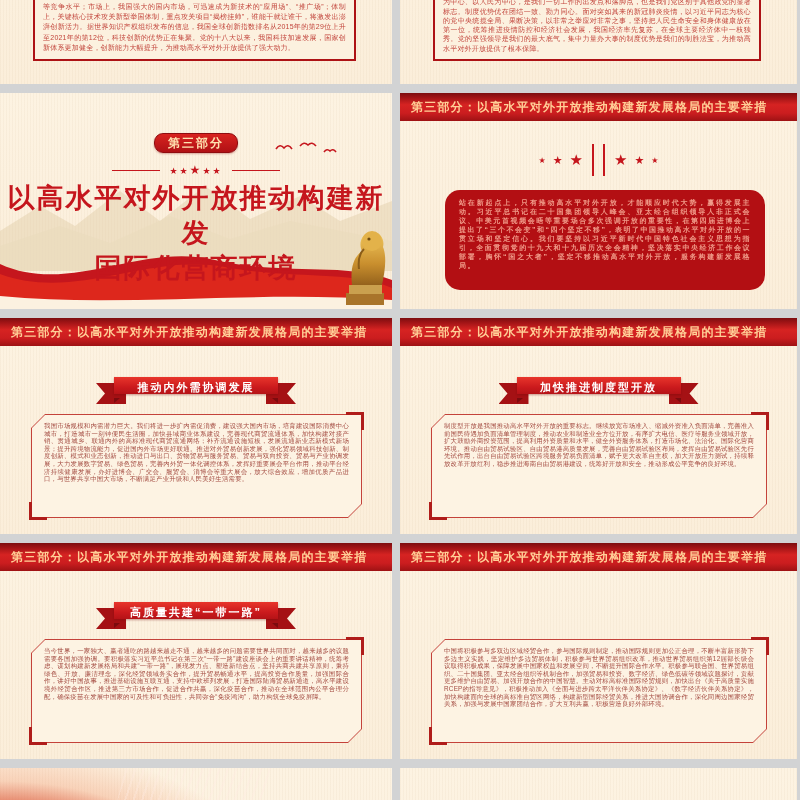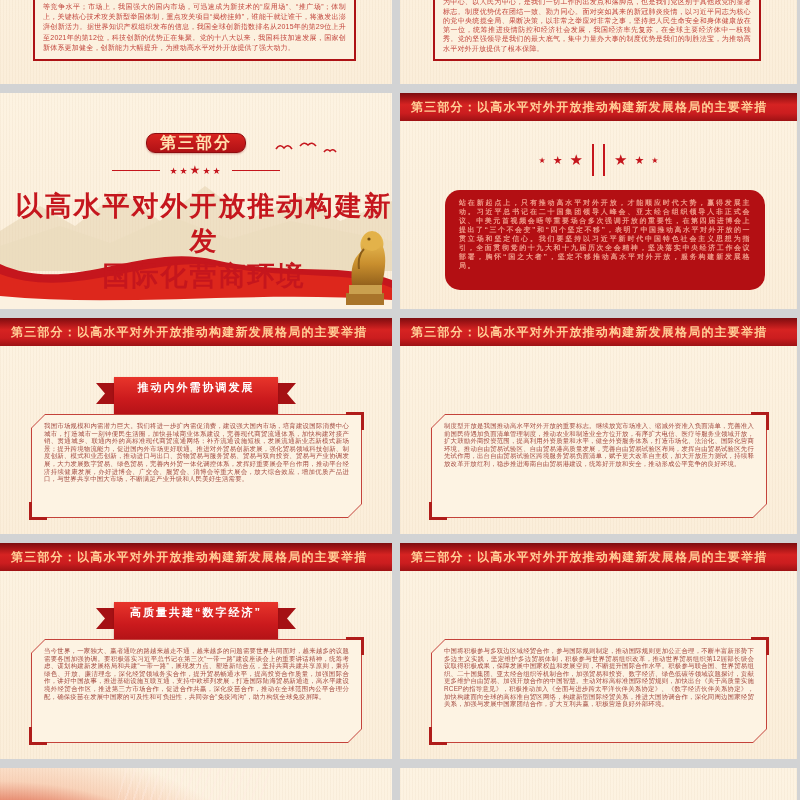--- a/index.html
+++ b/index.html
@@ -16,31 +16,31 @@
   .snipbox { position:absolute; left:33px; right:36px; top:52px; bottom:23px;
              border:2px solid #ad1215; background:#fcf1df; }
   .snipbox p { position:absolute; left:8px; right:8px; bottom:6px; margin:0;
                color:#c2453c; font-size:7px; line-height:10.2px; text-align:justify;
                letter-spacing:.2px; }
   .snip-right p { line-height:9.3px; }
 
   
   .badge { position:absolute; top:40px; left:50%; transform:translateX(-50%);
            background:linear-gradient(#d8231f,#b01115); border:1px solid #8f0d10;
-           border-radius:9px; color:#ffe2b0; font-size:16px; font-weight:bold;
+           border-radius:9px; color:#ffe2b0; font-size:12px; font-weight:bold;
            letter-spacing:2px; padding:0 13px; height:18px; line-height:18px;
            box-shadow:0 1px 2px rgba(150,20,20,.35); white-space:nowrap; }
   .stars-row { position:absolute; top:70px; left:0; width:100%; display:flex;
                align-items:center; justify-content:center; gap:9px; }
   .sline { width:48px; height:1px; background:#c5161d; }
   .sstars { color:#c5161d; letter-spacing:2px; white-space:nowrap; line-height:12px; }
   .sstars .s1 { font-size:9px; } .sstars .s2 { font-size:12px; }
   .stitle { position:absolute; top:88px; left:0; width:100%; text-align:center;
             color:#c5161d; font-weight:900; font-size:27px; line-height:35px;
-            letter-spacing:2px; margin:8px; }
+            letter-spacing:2px; margin:0; }
   .mountains { position:absolute; left:0; bottom:38px; }
   .wave { position:absolute; left:0; bottom:0; }
   .lion { position:absolute; right:6px; bottom:2px; }
   .birds { position:absolute; top:46px; right:48px; }
 
   
   .hbar { position:absolute; top:0; left:0; right:0; height:28px;
           background:linear-gradient(180deg,#7d0e10 0%,#9c1315 14%,#d62322 42%,#cb1d1f 72%,#9e1214 100%); }
   .hbar span { display:block; padding-left:11px; line-height:29px; color:#ffcf97;
                font-size:12px; font-weight:bold; letter-spacing:1.2px; white-space:nowrap; }
@@ -56,21 +56,21 @@
   .qbox { position:absolute; left:45px; right:32px; top:97px; height:100px;
           background:#b30f13; border-radius:15px; padding:8px 14px; box-sizing:border-box; }
   .qbox p { margin:0; color:#f09a88; font-size:7px; font-weight:600; line-height:9px;
             letter-spacing:1.4px; text-align:justify; }
 
   
   .ribbon { position:absolute; top:59px; left:50%; width:200px; margin-left:-100px; height:30px; }
   .flag { position:absolute; top:6px; width:30px; height:21px; background:#a51114; }
   .flag.fl { left:0; clip-path:polygon(0 0,100% 0,100% 100%,0 100%,30% 50%); }
   .flag.fr { right:0; clip-path:polygon(0 0,100% 0,70% 50%,100% 100%,0 100%); }
-  .band { position:absolute; left:18px; right:18px; top:0; height:37px;
+  .band { position:absolute; left:18px; right:18px; top:0; height:17px;
           background:linear-gradient(180deg,#e8352b,#cb1a1d 60%,#b51317);
           color:#ffffff; font-size:11px; font-weight:bold; text-align:center;
           line-height:21px; letter-spacing:2px; box-shadow:0 1px 2px rgba(120,10,10,.4);
           white-space:nowrap; }
   .fold { position:absolute; top:21px; width:0; height:0; border-style:solid; }
   .fold.l { left:18px; border-width:5px 6px 0 0; border-color:#7c0b0e transparent transparent transparent; }
   .fold.r { right:18px; border-width:5px 0 0 6px; border-color:#7c0b0e transparent transparent transparent; }
 
   
   .tbox-wrap { position:absolute; left:31px; right:30px; top:96px; bottom:16px; }
@@ -194,41 +194,48 @@
       </div>
       <span class="corner tr"></span>
       <span class="corner bl"></span>
     </div>
   </div>
 
   <div class="slide rcol" style="top:318px;">
     <div class="hbar">
       <span>第三部分：以高水平对外开放推动构建新发展格局的主要举措</span>
     </div>
-    <div class="tbox-wrap">
-      <div class="tbox">
-        <div class="tbox-in">
-            <p>制度型开放是我国推动高水平对外开放的重要标志。继续放宽市场准入、缩减外资准入负面清单，完善准入前国民待遇加负面清单管理制度，推动农业和制造业全方位开放，有序扩大电信、医疗等服务业领域开放，扩大鼓励外商投资范围，提高利用外资质量和水平，健全外资服务体系，打造市场化、法治化、国际化营商环境。推动自由贸易试验区、自由贸易港高质量发展，完善自由贸易试验区布局，发挥自由贸易试验区先行先试作用，出台自由贸易试验区跨境服务贸易负面清单，赋予更大改革自主权，加大开放压力测试，持续释放改革开放红利，稳步推进海南自由贸易港建设，统筹好开放和安全，推动形成公平竞争的良好环境。</p>
-          </div>
-      </div>
-      <span class="corner tr"></span>
-      <span class="corner bl"></span>
-    </div>
-  </div>
-
-  <div class="slide" style="left:0; top:543px;">
-    <div class="hbar">
-      <span>第三部分：以高水平对外开放推动构建新发展格局的主要举措</span>
-    </div>
     <div class="ribbon">
       <span class="flag fl"></span>
       <span class="flag fr"></span>
       <span class="fold l"></span>
       <span class="fold r"></span>
-      <span class="band">高质量共建“数字经济”</span>
+      <span class="band">加快推进制度型开放</span>
+    </div>
+    <div class="tbox-wrap">
+      <div class="tbox">
+        <div class="tbox-in">
+            <p>制度型开放是我国推动高水平对外开放的重要标志。继续放宽市场准入、缩减外资准入负面清单，完善准入前国民待遇加负面清单管理制度，推动农业和制造业全方位开放，有序扩大电信、医疗等服务业领域开放，扩大鼓励外商投资范围，提高利用外资质量和水平，健全外资服务体系，打造市场化、法治化、国际化营商环境。推动自由贸易试验区、自由贸易港高质量发展，完善自由贸易试验区布局，发挥自由贸易试验区先行先试作用，出台自由贸易试验区跨境服务贸易负面清单，赋予更大改革自主权，加大开放压力测试，持续释放改革开放红利，稳步推进海南自由贸易港建设，统筹好开放和安全，推动形成公平竞争的良好环境。</p>
+          </div>
+      </div>
+      <span class="corner tr"></span>
+      <span class="corner bl"></span>
+    </div>
+  </div>
+
+  <div class="slide" style="left:0; top:543px;">
+    <div class="hbar">
+      <span>第三部分：以高水平对外开放推动构建新发展格局的主要举措</span>
+    </div>
+    <div class="ribbon">
+      <span class="flag fl"></span>
+      <span class="flag fr"></span>
+      <span class="fold l"></span>
+      <span class="fold r"></span>
+      <span class="band">高质量共建“一带一路”</span>
     </div>
     <div class="tbox-wrap">
       <div class="tbox">
         <div class="tbox-in">
             <p>当今世界，一家独大、赢者通吃的路越来越走不通，越来越多的问题需要世界共同面对，越来越多的议题需要各国加强协调。要积极落实习近平总书记在第三次“一带一路”建设座谈会上的重要讲话精神，统筹考虑、谋划构建新发展格局和共建“一带一路”，展现发力点、塑造新结合点，坚持共商共建共享原则，秉持绿色、开放、廉洁理念，深化经贸领域务实合作，提升贸易畅通水平，提高投资合作质量，加强国际合作，讲好中国故事，推进基础设施互联互通，支持中欧班列发展，打造国际陆海贸易新通道，高水平建设境外经贸合作区，推进第三方市场合作，促进合作共赢，深化疫苗合作，推动在全球范围内公平合理分配，确保疫苗在发展中国家的可及性和可负担性，共同弥合“免疫鸿沟”，助力构筑全球免疫屏障。</p>
           </div>
       </div>
       <span class="corner tr"></span>
       <span class="corner bl"></span>
     </div>

